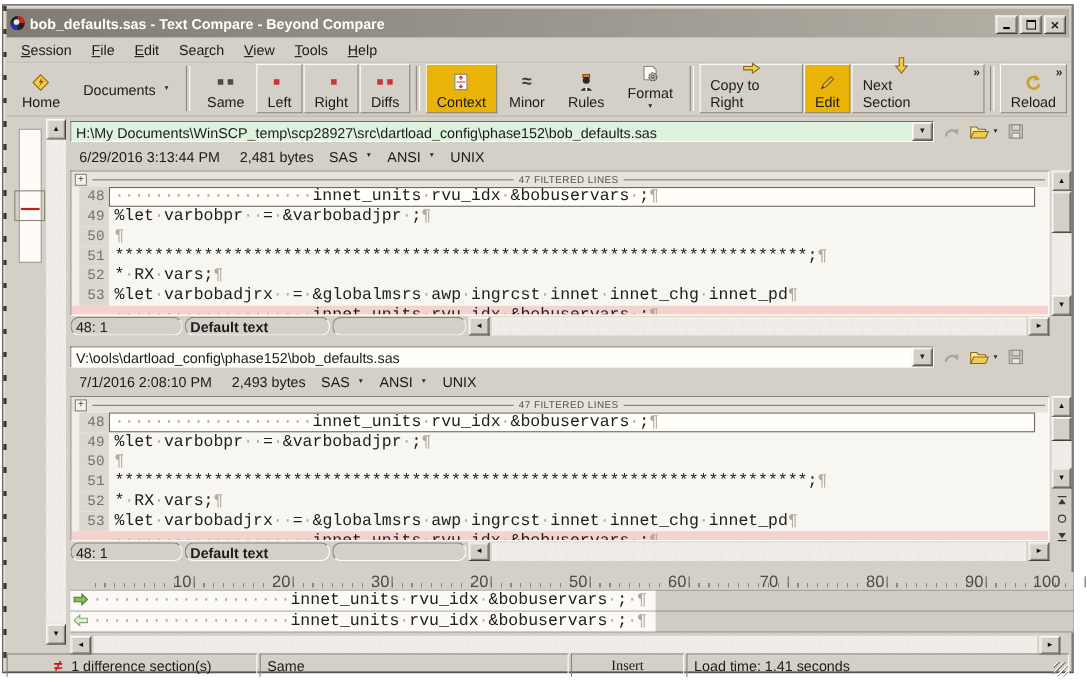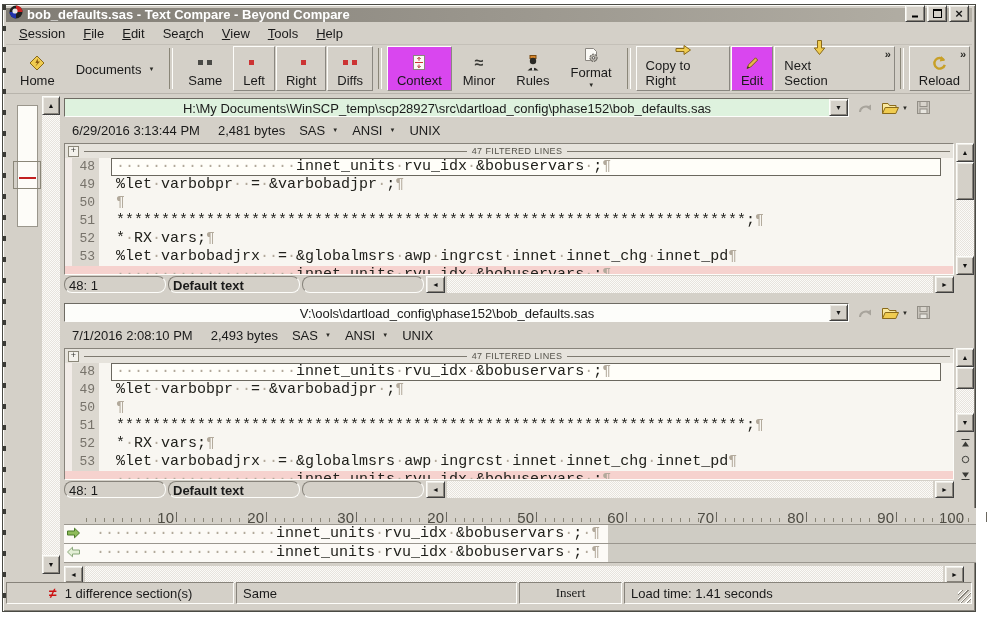--- a/index.html
+++ b/index.html
@@ -5,42 +5,42 @@
   html,body{margin:0;padding:0;background:#fff;}
   .screen{position:relative;width:988px;height:621px;background:#ffffff;overflow:hidden;
           font-family:"Liberation Sans",sans-serif;font-size:13px;color:#1a1a1a;}
   
   .window{position:absolute;left:2px;top:4px;width:974px;height:608px;
           background:var(--chrome,#d4d0c8);border:1px solid #4a4a44;
           box-shadow:inset 1px 1px 0 #fdfdfa, inset -1px -1px 0 #87837b;
           padding:3px;box-sizing:border-box;}
   .window::before{content:"";position:absolute;left:0;top:0;bottom:0;width:3px;
           background:repeating-linear-gradient(to bottom,#3a3a36 0 5px,transparent 5px 21px);}
-  .titlebar{height:14px;display:flex;align-items:flex-end;gap:4px;padding:0 3px;
+  .titlebar{height:14px;display:flex;align-items:flex-start;gap:4px;padding:6px 3px;
           background:linear-gradient(to right,var(--title-a,#807c74),var(--title-b,#b4b0a6));}
   .title-text{flex:1;color:#ffffff;font-weight:bold;font-size:13px;white-space:nowrap;overflow:hidden;}
   .winbtns{display:flex;gap:2px;}
   .winbtn{width:18px;height:15px;display:flex;align-items:center;justify-content:center;}
   .btn3d{background:var(--chrome,#d4d0c8);border:1px solid;border-color:#fdfdfa #404040 #404040 #fdfdfa;
          box-shadow:inset 1px 1px 0 #eceae4, inset -1px -1px 0 #87837b;}
   .sunk{border:1px solid;border-color:#87837b #fdfdfa #fdfdfa #87837b;}
   .sunk2{border:1px solid;border-color:#6e6b63 #fdfdfa #fdfdfa #6e6b63;}
   .closex{font-weight:bold;font-size:13px;line-height:10px;}
   
   .menubar{height:22px;display:flex;align-items:center;padding-left:4px;border-bottom:1px solid #c4c0b8;}
   .menu-item{padding:2px 9px;cursor:default;}
   .u{text-decoration:underline;}
   
   .toolbar{height:45px;display:flex;align-items:stretch;gap:1px;padding:1px 2px 2px 4px;border-bottom:1px solid #b8b4ac;}
   .tbtn{position:relative;display:flex;flex-direction:column;align-items:center;justify-content:flex-end;
         gap:2px;padding:3px 9px 2px 9px;border:1px solid transparent;}
   .tbtn .tb-ico{height:17px;display:flex;align-items:center;}
   .tbtn.textonly{flex-direction:row;justify-content:center;align-items:center;gap:7px;}
   .tbtn.raised{border-color:#fdfdfa #8a8780 #8a8780 #fdfdfa;}
-  .tbtn.pressed{background:#d946ef;border-color:#fdfdfa #8a8780 #8a8780 #fdfdfa;}
+  .tbtn.pressed{background:#eab308;border-color:#fdfdfa #8a8780 #8a8780 #fdfdfa;}
   .tb-sep{width:2px;margin:2px 4px;border-left:1px solid #8a8678;border-right:1px solid #fdfdfa;}
   .chev{position:absolute;top:1px;right:3px;font-size:11px;font-weight:bold;color:#2a2a26;}
   .ddarrow{font-size:6px;color:#2a2a26;}
   .minor-g{font-size:16px;font-weight:bold;color:#3a3a36;line-height:12px;}
   
   .workarea{position:relative;height:485px;margin-top:1px;}
   .thumbmap{position:absolute;left:7px;top:4px;width:27px;height:476px;}
   .map-white{position:absolute;left:4px;top:6px;width:19px;height:120px;background:#fdfcf8;border:1px solid #9a968c;}
   .map-red{position:absolute;left:6px;top:78px;width:17px;height:2px;background:#c22020;}
   .map-view{position:absolute;left:0;top:62px;width:26px;height:26px;border:1px solid #8a8678;}
@@ -48,39 +48,39 @@
   .content{position:absolute;left:58px;top:0;width:912px;height:485px;}
   .checker{background-color:#e7e3dd;
      background-image:linear-gradient(45deg,#fbfaf7 25%,transparent 25% 75%,#fbfaf7 75%),
                       linear-gradient(45deg,#fbfaf7 25%,transparent 25% 75%,#fbfaf7 75%);
      background-size:2px 2px;background-position:0 0,1px 1px;}
   .sbtn{display:flex;align-items:center;justify-content:center;font-size:7px;color:#111;flex:none;}
   
   .pane{position:relative;width:890px;margin-bottom:10px;}
   .pathrow{height:19px;display:flex;align-items:center;margin-top:3px;}
   .combo{flex:none;width:785px;height:19px;display:flex;box-sizing:border-box;background:#fff;}
-  .combo .combo-text{flex:1;padding:2px 4px 0 4px;white-space:nowrap;overflow:hidden;background:#fdfdfa;text-align:center;}
+  .combo .combo-text{flex:1;padding:2px 4px 0 4px;white-space:nowrap;overflow:hidden;background:#fdfdfa;}
   .combo.green .combo-text{background:var(--path-green,#def2de);}
   .combo-btn{width:17px;display:flex;align-items:center;justify-content:center;font-size:7px;}
   .path-ico{margin-left:8px;display:flex;align-items:center;gap:2px;}
   .inforow{height:20px;display:flex;align-items:center;margin:3px 0 3px 8px;gap:0;}
   .inforow .gap18{margin-right:18px;} .inforow .gap14{margin-right:14px;}
   .fmt{display:flex;align-items:center;gap:7px;margin-right:14px;}
   .editor{position:relative;height:132px;box-sizing:border-box;background:var(--editor-bg,#f8f6f1);overflow:hidden;}
   .banner{height:14px;display:flex;align-items:center;background:#e6e3dc;padding:0 3px;gap:5px;}
   .plusbox{width:9px;height:9px;border:1px solid #8a8678;background:#f4f2ec;font-size:9px;line-height:7px;
            text-align:center;color:#3a3a36;flex:none;}
   .bline{flex:1;border-top:1px solid #7e7a70;height:0;}
   .banner-label{font-size:9px;color:#55534b;letter-spacing:.4px;white-space:nowrap;}
   .code-row{display:flex;height:18px;}
   .ln-margin{width:7px;background:#f3ede9;flex:none;}
   .ln-num{width:27px;flex:none;background:#dcd8d0;text-align:right;padding-right:4px;box-sizing:border-box;
           font-family:"Liberation Mono",monospace;font-size:13px;line-height:18px;color:#76726a;}
   .code-text{flex:1;padding-left:5px;font-family:"Liberation Mono",monospace;font-size:15px;line-height:18px;
-          white-space:pre;color:var(--code-text,#21211c);overflow:hidden;margin-left:12px;}
+          white-space:pre;color:var(--code-text,#21211c);overflow:hidden;}
   .code-row.sel .code-text{background:#fffef9;outline:1px solid #6b685f;outline-offset:-1px;margin-right:12px;}
   .ws{color:var(--ws-dot,#b2a99b);}
   .sliver{height:8px;overflow:hidden;background:var(--pink,#f6d2ce);}
   .sliver .code-text{background:transparent;padding-left:39px;}
   .hscrollrow{height:17px;display:flex;margin-top:1px;gap:2px;align-items:stretch;}
   .pcell{box-sizing:border-box;padding:1px 4px 0 4px;background:var(--chrome,#d4d0c8);white-space:nowrap;overflow:hidden;border-radius:8px;}
   .pc1{width:102px;} .pc2{width:132px;font-weight:bold;} .pc3{width:122px;}
   .hbtn{width:17px;}
   .htrack{flex:1;}
   .pane-vscroll{position:absolute;left:892px;top:45px;width:18px;height:132px;display:flex;flex-direction:column;}
@@ -515,21 +515,21 @@
             <span class="ruler-num" style="left: 170px;">20</span>
             <span class="ruler-tick" style="left: 202px;"></span>
             <span class="ruler-num" style="left: 260px;">30</span>
             <span class="ruler-tick" style="left: 292px;"></span>
             <span class="ruler-num" style="left: 350px;">20</span>
             <span class="ruler-tick" style="left: 382px;"></span>
             <span class="ruler-num" style="left: 440px;">50</span>
             <span class="ruler-tick" style="left: 472px;"></span>
             <span class="ruler-num" style="left: 530px;">60</span>
             <span class="ruler-tick" style="left: 562px;"></span>
-            <span class="ruler-num" style="left: 620px;">70</span>
+            <span class="ruler-num" style="left: 620px; text-align: center;">70</span>
             <span class="ruler-tick" style="left: 652px;"></span>
             <span class="ruler-num" style="left: 710px;">80</span>
             <span class="ruler-tick" style="left: 742px;"></span>
             <span class="ruler-num" style="left: 800px;">90</span>
             <span class="ruler-tick" style="left: 832px;"></span>
             <span class="ruler-num" style="left: 870px;">100</span>
             <span class="ruler-tick" style="left: 922px;"></span>
           </div>
         <div id="detailrows">
             <div class="drow"><div class="dinner">

